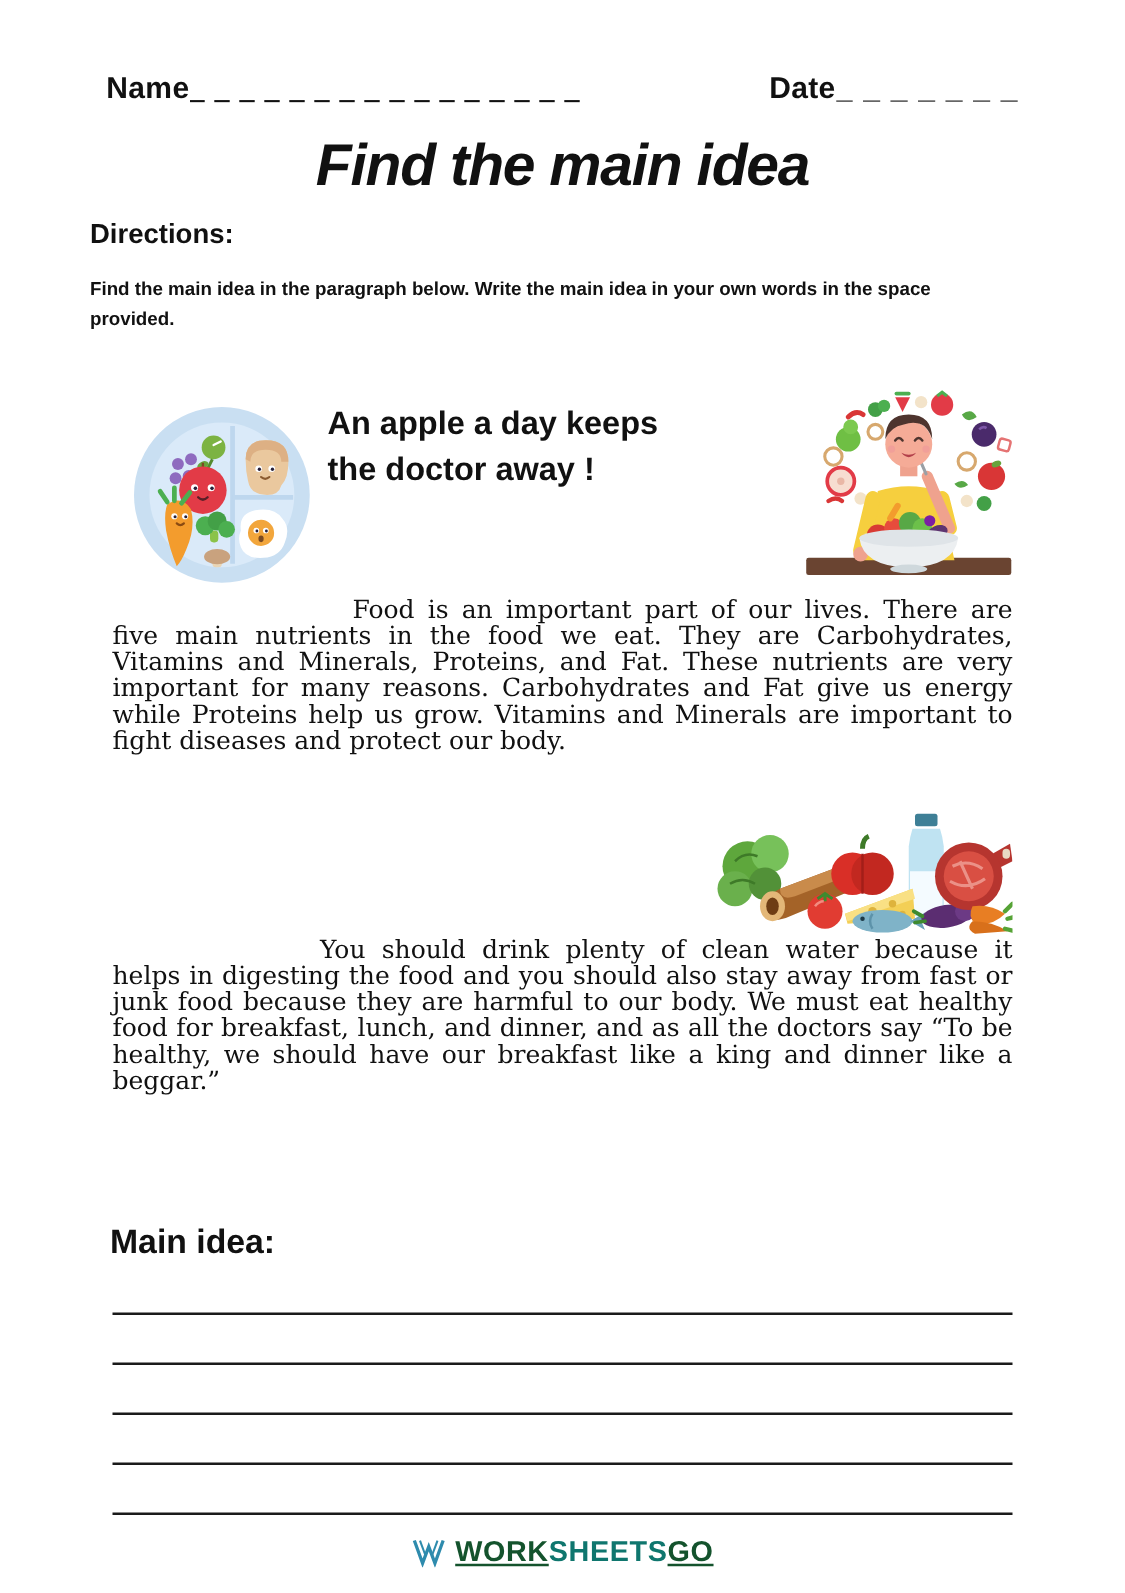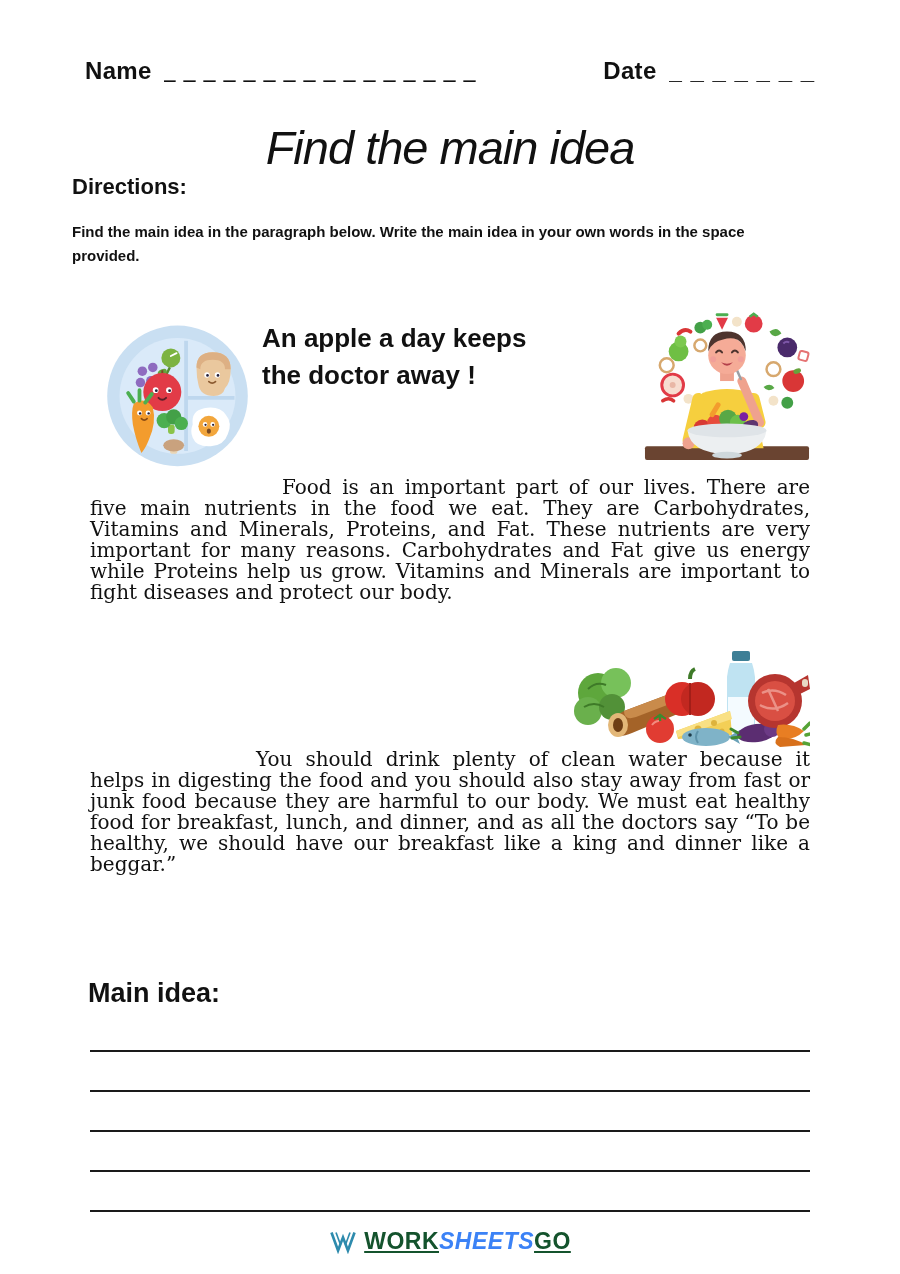--- a/index.html
+++ b/index.html
@@ -6,29 +6,29 @@
   .page {
     position:relative; width:900px; height:1274px; background:#ffffff;
     overflow:hidden; color:#111;
     font-family:"Liberation Sans", sans-serif;
   }
 
   
   .header-row {
     position:absolute; top:57px; left:85px; right:85px;
     display:flex; align-items:baseline; white-space:nowrap;
-    font-weight:bold; font-size:24px; letter-spacing:.3px;gap:12px;
+    font-weight:bold; font-size:24px; letter-spacing:.3px;
   }
   .blank { font-weight:bold; overflow:hidden; letter-spacing:1px; }
   .name-blank { flex:1;font-family:Liberation Serif, serif; }
 
   
   .title {
-    position:absolute; top:104px; left:0; right:0; margin:16px;
-    text-align:center; font-size:47px; font-weight:normal; font-style:italic;
+    position:absolute; top:104px; left:0; right:0; margin:0;
+    text-align:center; font-size:47px; font-weight:bold; font-style:italic;
     letter-spacing:-1px;
   }
 
   
   .directions { position:absolute; top:174px; left:72px; width:745px; font-weight:bold; }
   .directions-label { font-size:22px; margin-bottom:20px; }
   .directions-text  { font-size:15px; line-height:1.6; max-width:720px; }
 
   
   .hero-heading {
@@ -56,21 +56,21 @@
   }
   .answer-lines { position:absolute; top:1012px; left:90px; right:90px; }
   .answer-line { height:38px; border-bottom:2px solid #1a1a1a; }
 
   
   .footer-logo {
     position:absolute; top:1228px; left:0; right:0;
     display:flex; justify-content:center; align-items:center; gap:7px;
   }
   .logo-text { font-size:23px; font-weight:bold; letter-spacing:.5px; white-space:nowrap; }
-  .logo-teal { color:#3b82f6;font-style:italic; }
+  .logo-teal { color:#0f766e; }
   .logo-dark { color:#14532d;text-decoration:underline; }
 </style>
 </head>
 <body>
 
 <div class="page">
 
   <div class="header-row">
     <span>Name</span>
       <span class="blank name-blank">_ _ _ _ _ _ _ _ _ _ _ _ _ _ _ _</span>

